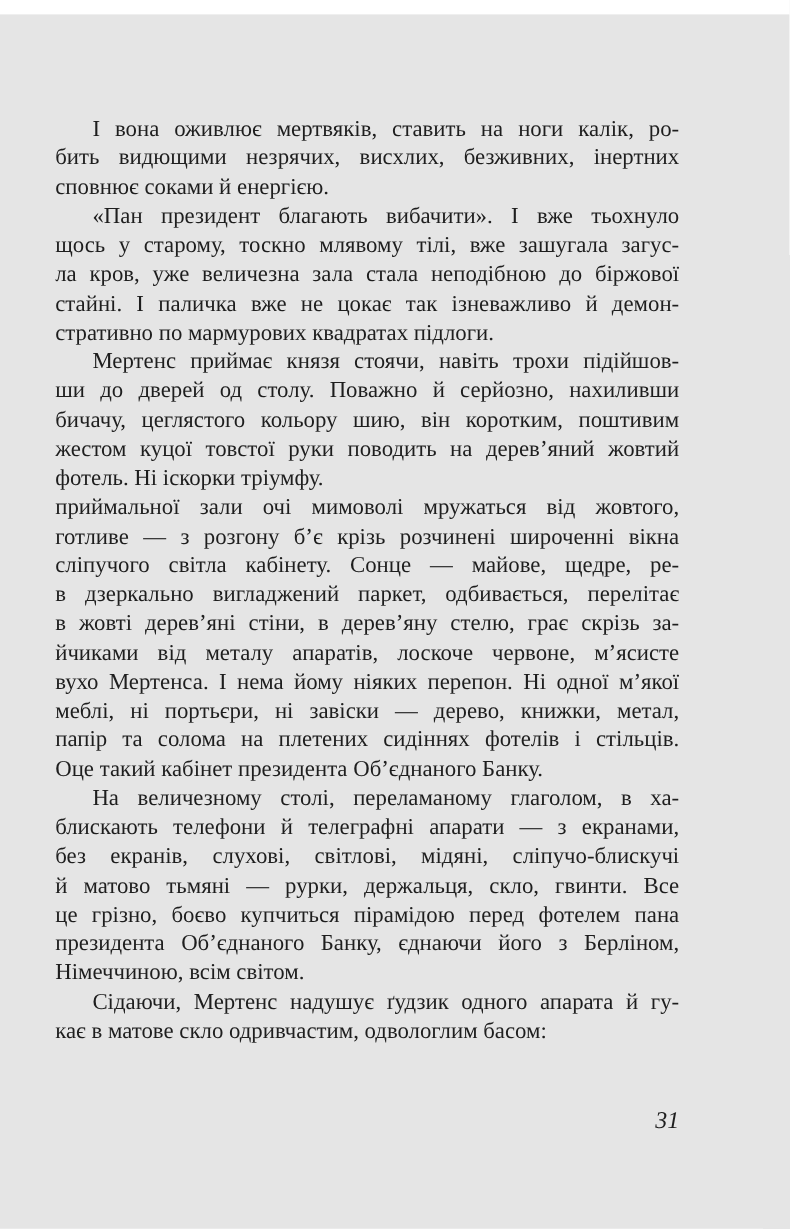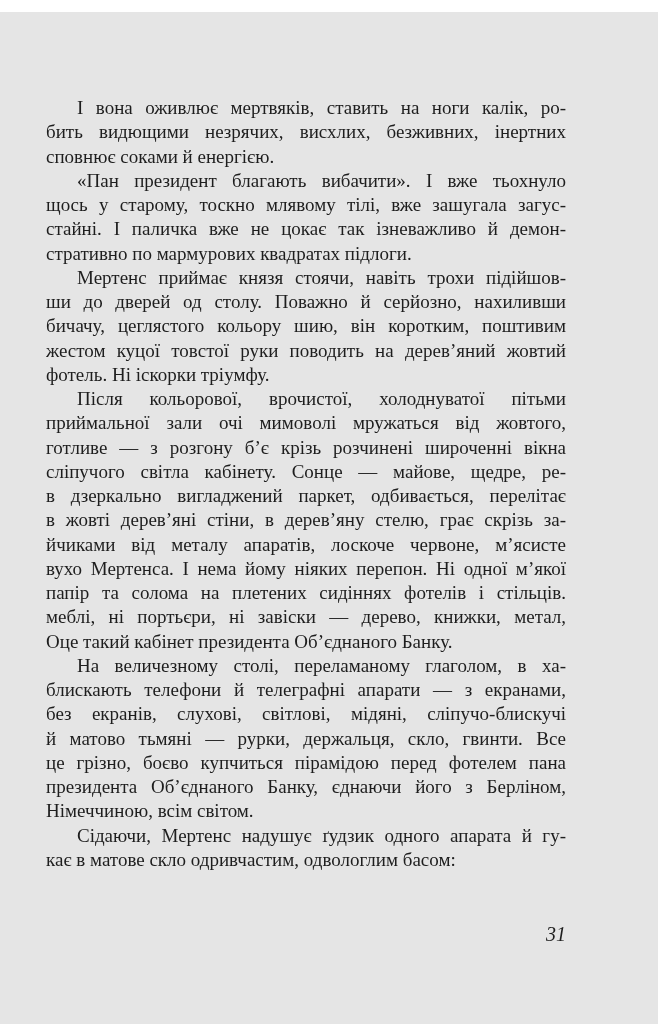--- a/index.html
+++ b/index.html
@@ -65,41 +65,41 @@
 <div class="book-page" style="color: rgb(30, 30, 30);">
   <div class="text-block" id="text-block">
       <div class="paragraph">
         <div class="line first just">І вона оживлює мертвяків, ставить на ноги калік, ро-</div>
         <div class="line just">бить видющими незрячих, висхлих, безживних, інертних</div>
         <div class="line last">сповнює соками й енергією.</div>
       </div>
       <div class="paragraph">
         <div class="line first just">«Пан президент благають вибачити». І вже тьохнуло</div>
         <div class="line just">щось у старому, тоскно млявому тілі, вже зашугала загус-</div>
+        <div class="line just">ла кров, уже величезна зала стала неподібною до біржової</div>
         <div class="line just">стайні. І паличка вже не цокає так ізневажливо й демон-</div>
         <div class="line last">стративно по мармурових квадратах підлоги.</div>
       </div>
       <div class="paragraph">
         <div class="line first just">Мертенс приймає князя стоячи, навіть трохи підійшов-</div>
         <div class="line just">ши до дверей од столу. Поважно й серйозно, нахиливши</div>
         <div class="line just">бичачу, цеглястого кольору шию, він коротким, поштивим</div>
         <div class="line just">жестом куцої товстої руки поводить на дерев’яний жовтий</div>
         <div class="line last">фотель. Ні іскорки тріумфу.</div>
       </div>
       <div class="paragraph">
-        <div class="line first just">Після кольорової, врочистої, холоднуватої пітьми</div>
         <div class="line just">приймальної зали очі мимоволі мружаться від жовтого,</div>
         <div class="line just">готливе — з розгону б’є крізь розчинені широченні вікна</div>
         <div class="line just">сліпучого світла кабінету. Сонце — майове, щедре, ре-</div>
         <div class="line just">в дзеркально вигладжений паркет, одбивається, перелітає</div>
         <div class="line just">в жовті дерев’яні стіни, в дерев’яну стелю, грає скрізь за-</div>
         <div class="line just">йчиками від металу апаратів, лоскоче червоне, м’ясисте</div>
         <div class="line just">вухо Мертенса. І нема йому ніяких перепон. Ні одної м’якої</div>
+        <div class="line just">меблі, ні портьєри, ні завіски — дерево, книжки, метал,</div>
         <div class="line just">папір та солома на плетених сидіннях фотелів і стільців.</div>
-        <div class="line just">меблі, ні портьєри, ні завіски — дерево, книжки, метал,</div>
         <div class="line last">Оце такий кабінет президента Об’єднаного Банку.</div>
       </div>
       <div class="paragraph">
         <div class="line first just">На величезному столі, переламаному глаголом, в ха-</div>
         <div class="line just">блискають телефони й телеграфні апарати — з екранами,</div>
         <div class="line just">без екранів, слухові, світлові, мідяні, сліпучо-блискучі</div>
         <div class="line just">й матово тьмяні — рурки, держальця, скло, гвинти. Все</div>
         <div class="line just">це грізно, боєво купчиться пірамідою перед фотелем пана</div>
         <div class="line just">президента Об’єднаного Банку, єднаючи його з Берліном,</div>
         <div class="line last">Німеччиною, всім світом.</div>

